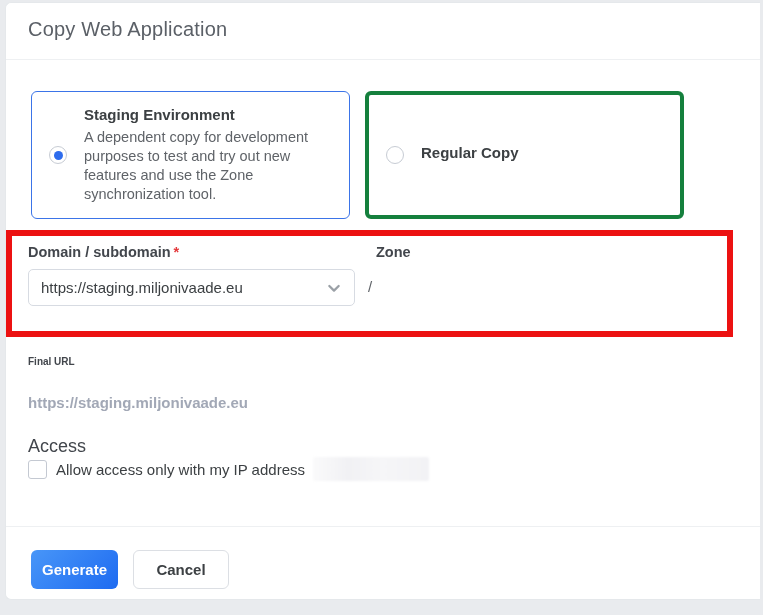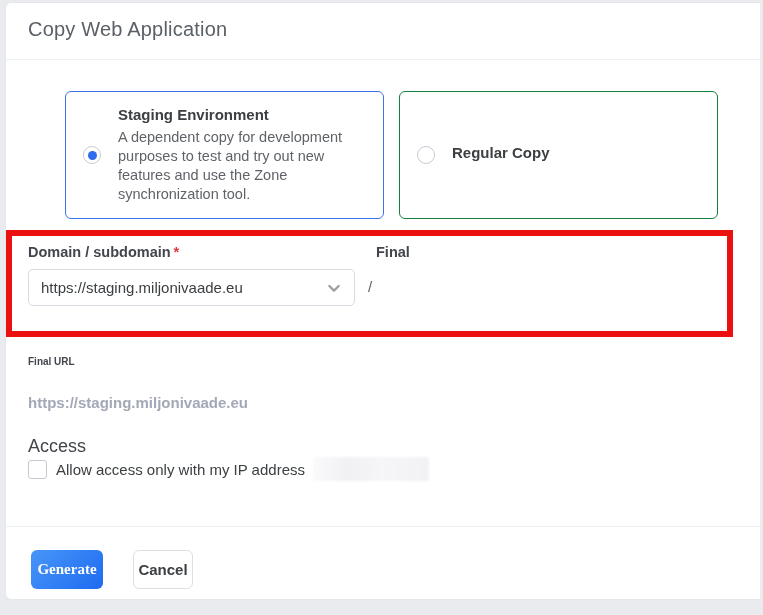--- a/index.html
+++ b/index.html
@@ -28,27 +28,27 @@
   }
   .title-divider {
     position: absolute; left: 0; top: 56px; right: 0;
     height: 1px; background: #eef0f2;
   }
 
   
   .options-row { position: absolute; left: 25px; top: 88px; display: flex; gap: 15px; }
   .option-card {
     width: 319px; height: 128px;
-    border: 1px solid #15803d; border-radius: 6px;
+    border: 4px solid #15803d; border-radius: 6px;
     background: #fff;
     display: flex; align-items: center;
     padding: 12px 14px 12px 0;
     cursor: pointer;
   }
-  .option-card.selected { border: 1px solid #3b74e8; margin-left: 34px; }
+  .option-card.selected { border: 1px solid #3b74e8; }
   .radio-col { width: 52px; min-width: 52px; display: flex; justify-content: center; }
   .radio {
     width: 18px; height: 18px; border-radius: 50%;
     border: 1.5px solid #c7ccd4; background: #fff;
     display: flex; align-items: center; justify-content: center;
   }
   .radio .dot { width: 9px; height: 9px; border-radius: 50%; background: #2e6ced; display: none; }
   .radio.checked .dot { display: block; }
   .option-title { font-size: 15px; font-weight: bold; color: #3c4043; margin-bottom: 5px; }
   .option-desc { font-size: 14.5px; color: #5f6368; line-height: 19px; padding-right: 2px; }
@@ -93,30 +93,30 @@
   .checkbox-label { font-size: 15px; color: #3c4043; }
   .ip-blur {
     width: 116px; height: 24px; margin-left: 8px; border-radius: 2px;
     background: linear-gradient(90deg, #fafafb 0%, #f1f1f4 30%, #f6f6f8 60%, #f2f2f5 100%);
     filter: blur(1px);
   }
 
   .footer-divider { position: absolute; left: 0; right: 0; top: 523px; height: 1px; background: #eef0f2; }
   .btn-generate {
     position: absolute; left: 25px; top: 547px;
-    width: 72px; height: 39px;
+    width: 87px; height: 39px;
     border: none; border-radius: 6px;
     background: linear-gradient(135deg, #4896f8 0%, #1e6bf1 100%);
     color: #ffffff; font-size: 15px; font-weight: bold;
-    font-family: Liberation Serif, serif;
+    font-family: Liberation Sans, sans-serif;
     cursor: pointer;
   }
   .btn-cancel {
     position: absolute; left: 127px; top: 547px;
-    width: 60px; height: 39px;
+    width: 96px; height: 39px;
     border: 1px solid #dcdfe4; border-radius: 6px;
     background: #ffffff; color: #3c4043; font-size: 15px; font-weight: bold;
     font-family: "Liberation Sans", sans-serif;
     cursor: pointer;
   }
 
   .annotation-rect {
     position: absolute; left: 6px; top: 230px;
     width: 727px; height: 107px;
     border: 6px solid #ec1111;
@@ -165,21 +165,21 @@
 
     <div class="select-box">
       <span class="select-value">https://staging.miljonivaade.eu</span>
       <svg class="chevron" viewBox="0 0 24 24" fill="none" stroke="currentColor" stroke-width="3.4" stroke-linecap="round" stroke-linejoin="round">
           <polyline points="5 9 12 16 19 9"></polyline>
         </svg>
     </div>
 
     <div class="slash-sep">/</div>
 
-    <div class="field-label" style="left:370px; top:241px;">Final</div>
+    <div class="field-label" style="left:370px; top:241px;">Zone</div>
 
     <div class="final-url-label">Final URL</div>
     <div class="final-url-value">https://staging.miljonivaade.eu</div>
 
     <div class="access-label">Access</div>
     <div class="access-row">
       <span class="checkbox"></span>
       <span class="checkbox-label">Allow access only with my IP address</span>
       <span class="ip-blur"></span>
     </div>

